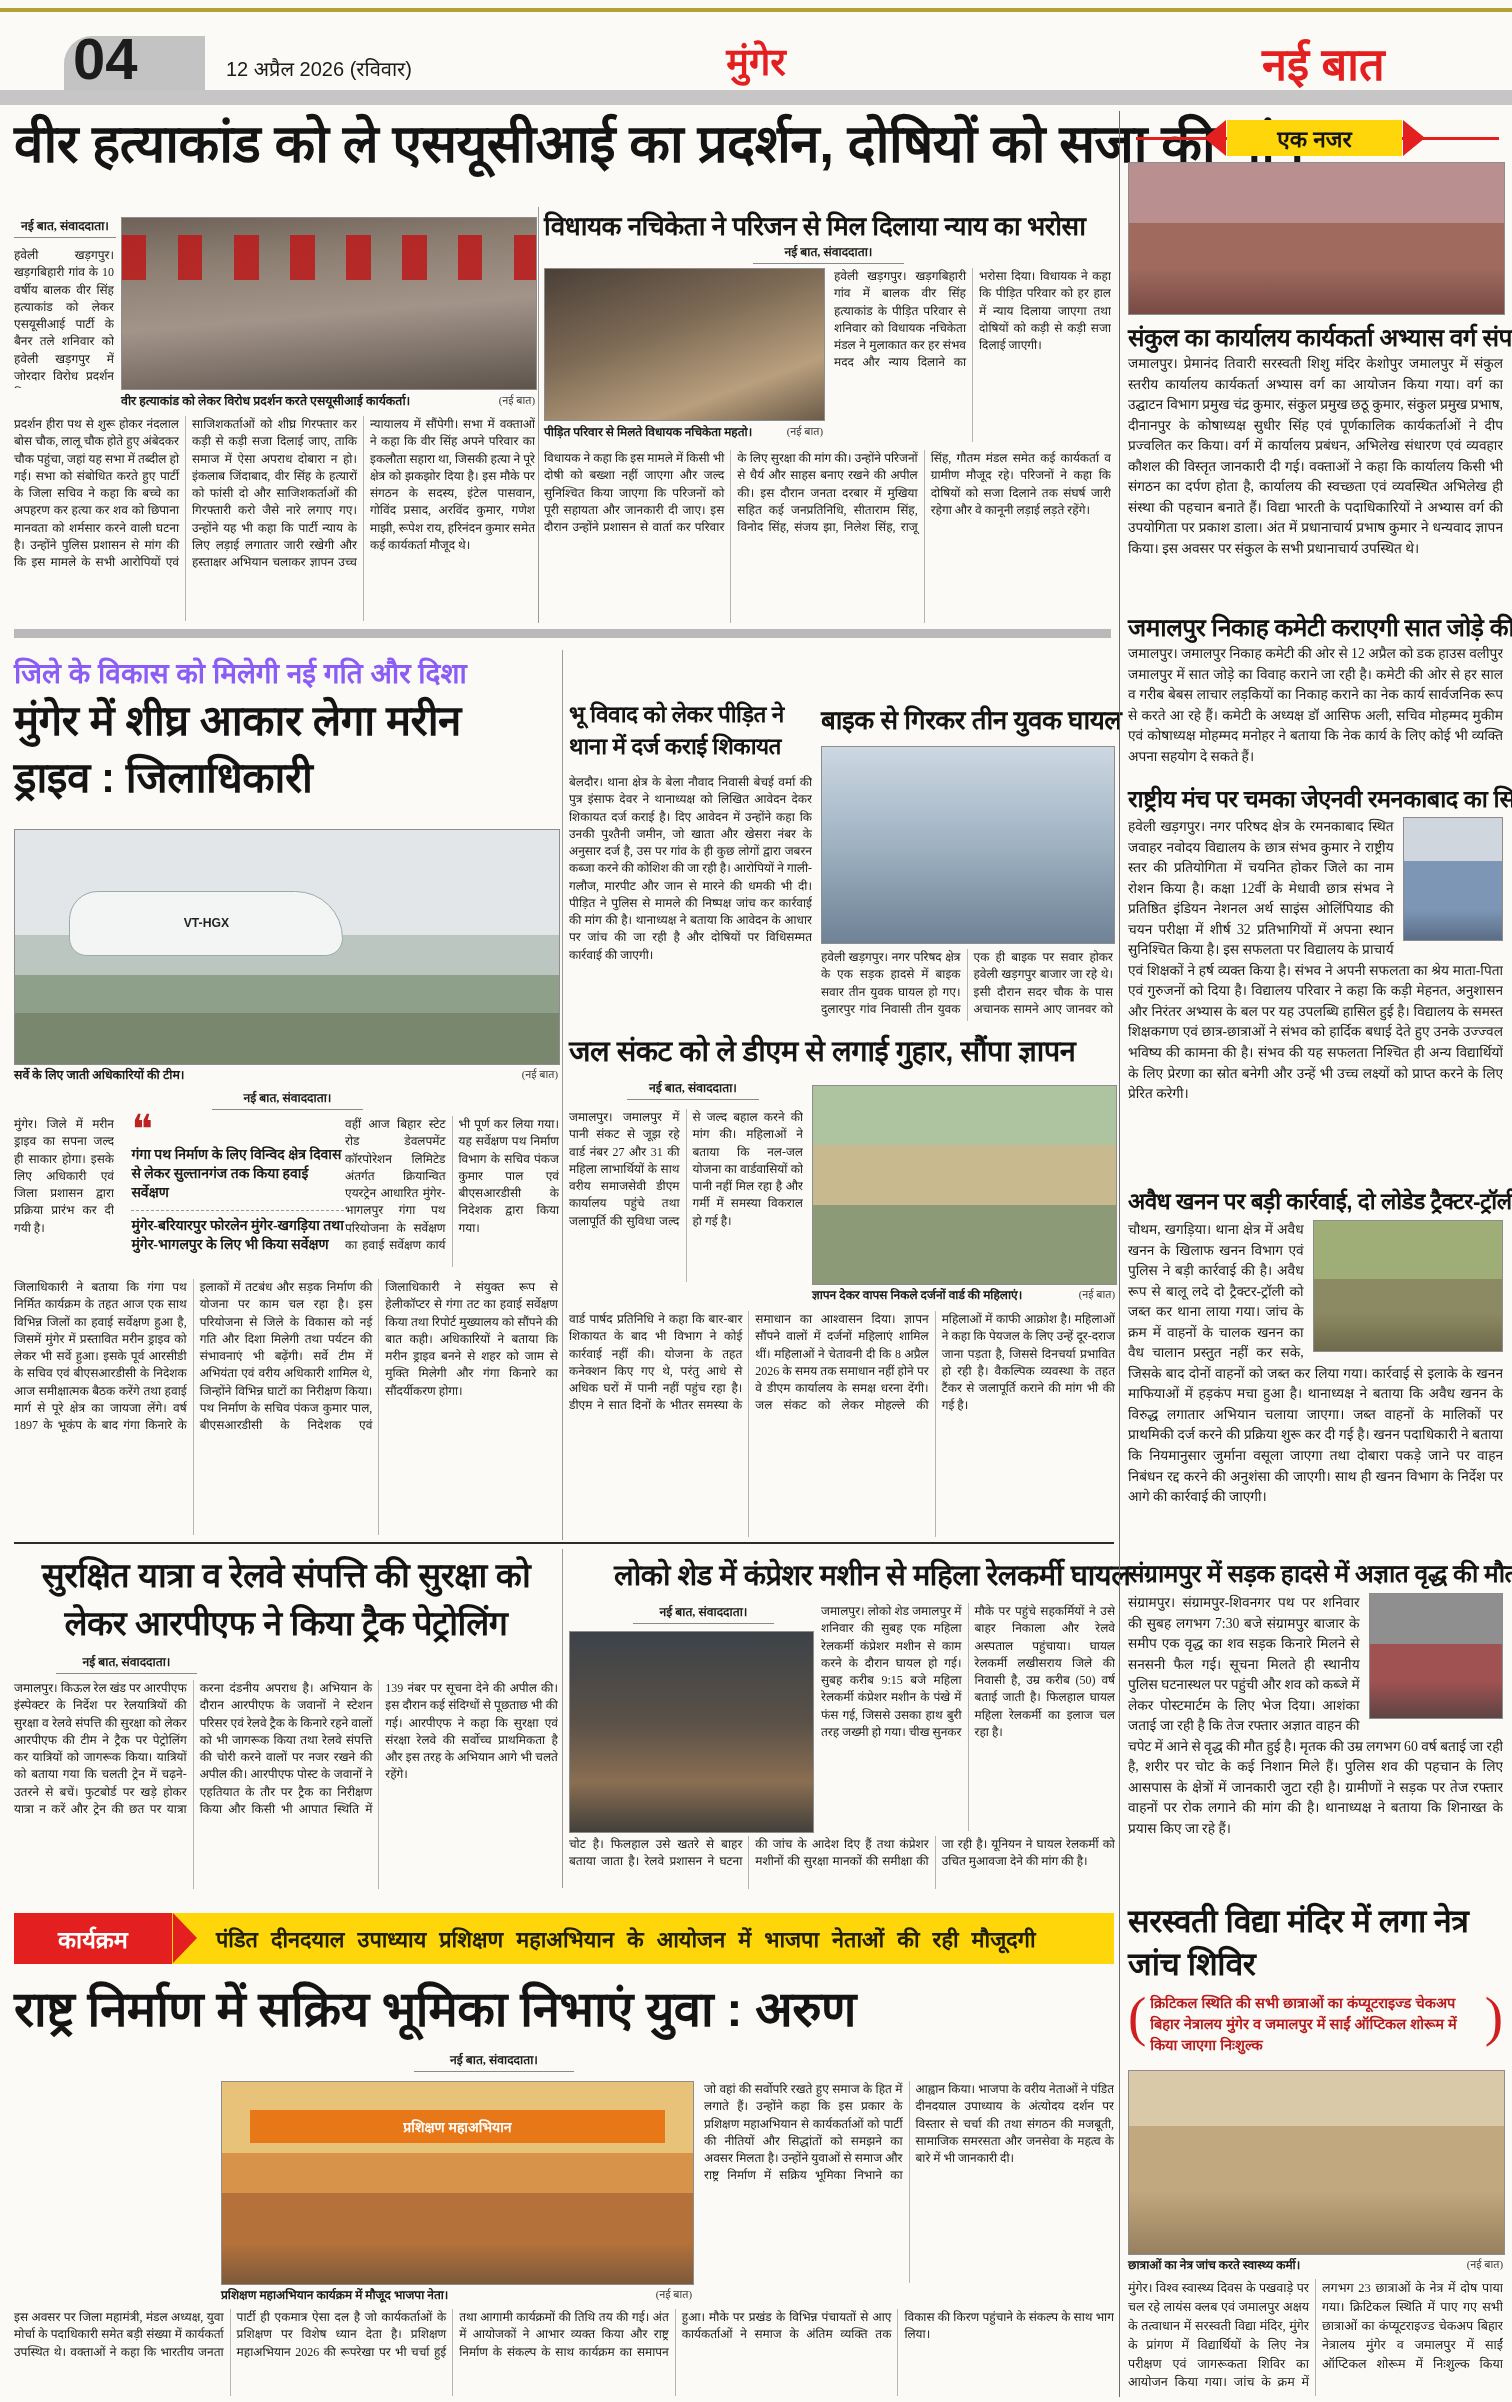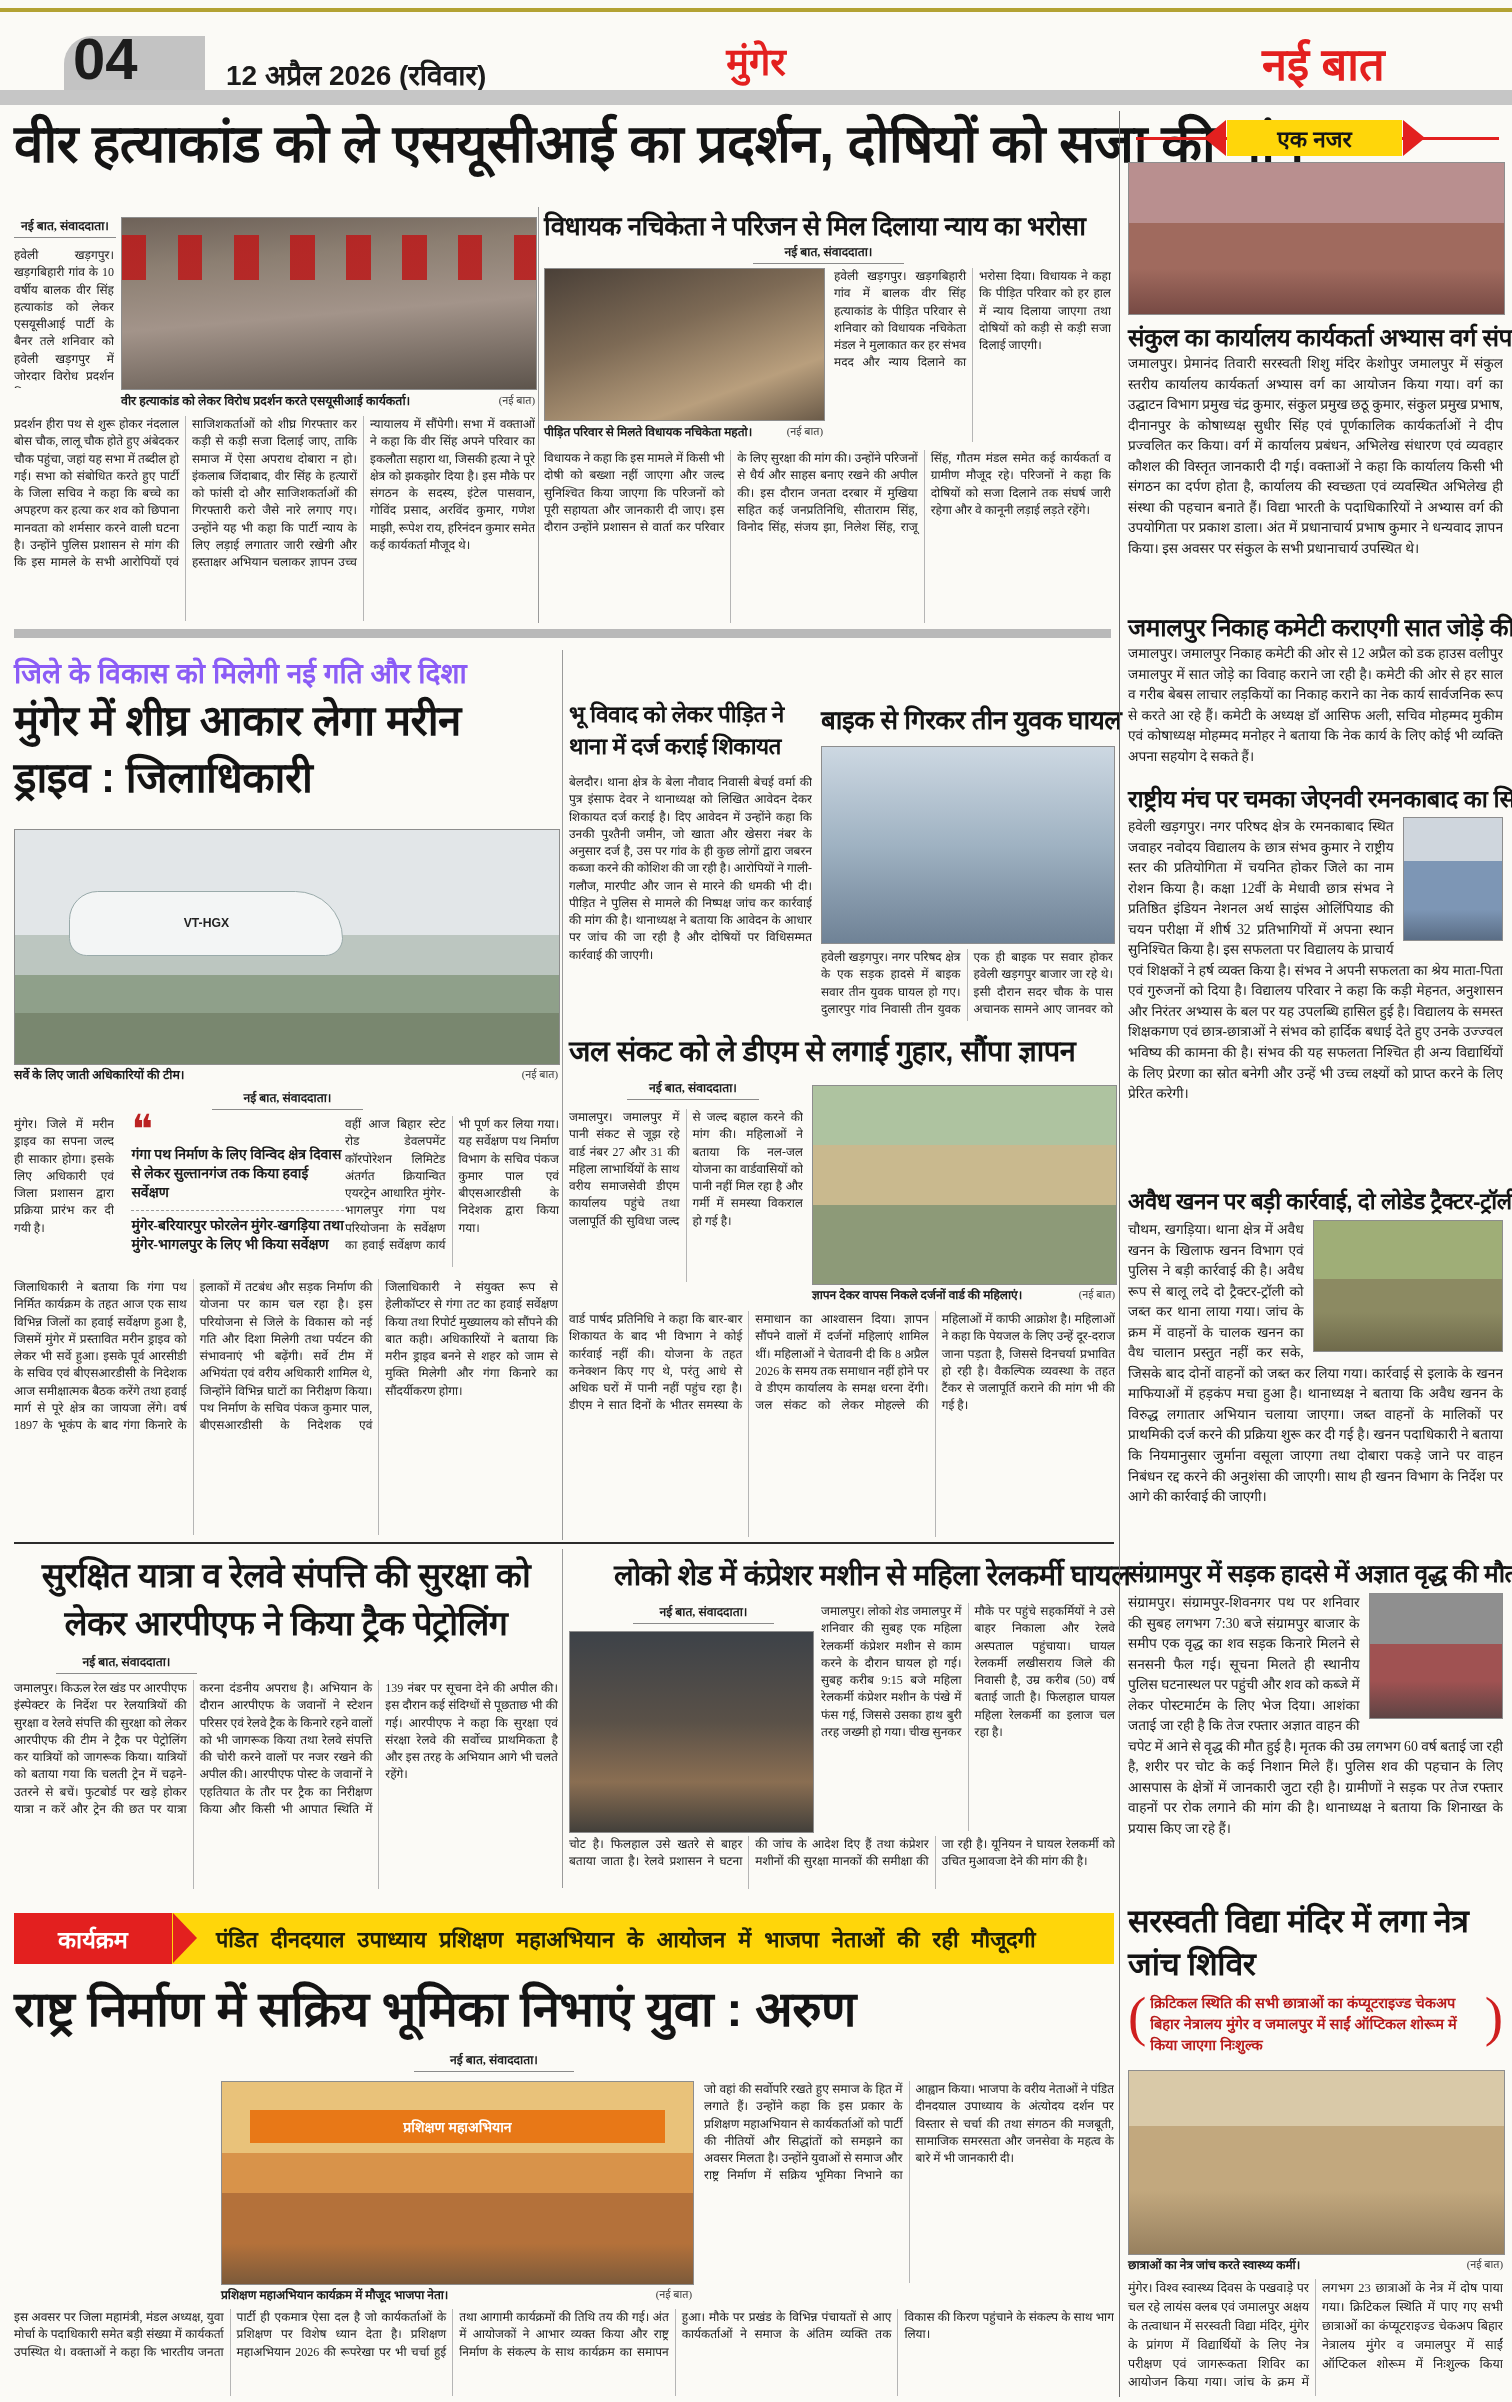--- a/index.html
+++ b/index.html
@@ -65,21 +65,21 @@
   .bracket .bt{font-family:"Liberation Sans",sans-serif;font-weight:bold;font-size:14.6px;line-height:1.45;padding:3.8px 3.8px;color:#b91c1c;}
 </style>
 </head>
 <body>
 
 <div id="paper">
 
   <div class="abs" style="left:0;top:7.5px;width:1512px;height:4.7px;background:#b3a233;"></div>
   <div class="pagebox"></div>
   <div class="pagenum">04</div>
-  <div class="abs" style="left:226px;top:55px;font-family:'Liberation Sans',sans-serif;font-weight:bold;font-size:28px;">12 अप्रैल 2026 (रविवार)</div>
+  <div class="abs" style="left:226px;top:55px;font-family:'Liberation Sans',sans-serif;font-weight:normal;font-size:20px;">12 अप्रैल 2026 (रविवार)</div>
   <div class="abs masthead" style="left:0;top:34px;width:1512px;text-align:center;font-size:38px;">मुंगेर</div>
   <div class="abs masthead" style="left:1262px;top:32px;font-size:45px;border-bottom:3.8px solid #141414;padding-bottom:1.9px;">नई बात</div>
   <div class="graybar" style="left:0;top:90px;width:1512px;height:15px;"></div>
 
   <div class="abs hl" style="left:14px;top:104px;width:1097px;font-size:53px;line-height:1.5;white-space:nowrap;">वीर हत्याकांड को ले एसयूसीआई का प्रदर्शन, दोषियों को सजा की मांग</div>
 
   <div class="abs byl" style="left:14px;top:217px;width:102px;">नई बात, संवाददाता।</div>
   <div class="ph ph-protest" style="left:121px;top:217px;width:414px;height:171px;">
     <div class="flags"></div>
   </div>

